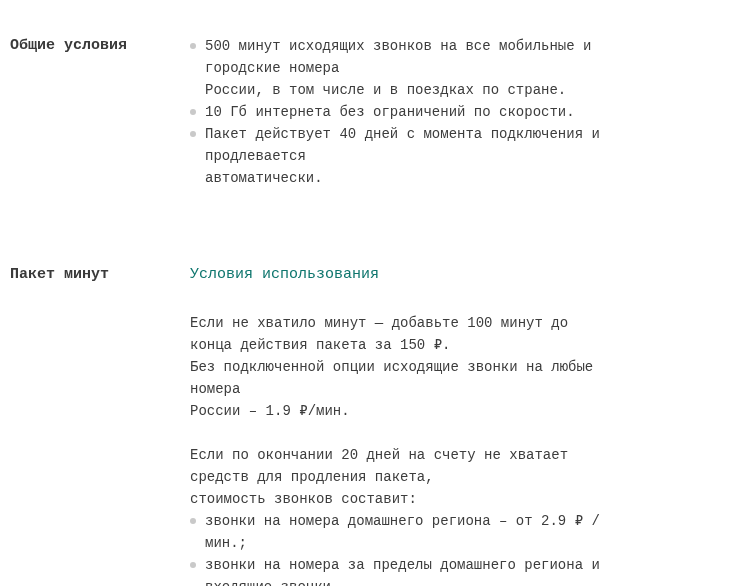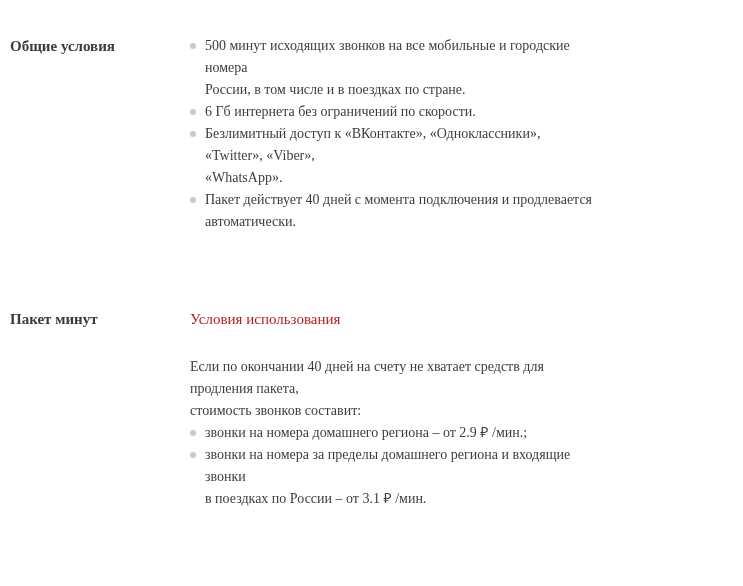--- a/index.html
+++ b/index.html
@@ -7,21 +7,21 @@
     margin: 0;
     padding: 0;
     background: #ffffff;
   }
   .page {
     position: relative;
     width: 608px;
     height: 586px;
     background: #ffffff;
     color: #3d3d3d;
-    font-family: Liberation Serif, serif;
+    font-family: Liberation Mono, monospace;
     font-size: 14px;
     line-height: 22px;
     padding: 35px 8px 20px 10px;
     overflow: hidden;
   }
   .row {
     display: flex;
     align-items: flex-start;
   }
   .row + .row {
@@ -48,21 +48,21 @@
     margin-top: 22px !important;
   }
   .intro {
     margin-bottom: 24px !important;
   }
   .subheading {
     margin: 0 0 26px 0;
     font-size: 15px;
     font-weight: 400;
     line-height: 22px;
-    color: #b91c1c;
+    color: #0f766e;
   }
   ul.bullet-list {
     list-style: none;
     margin: 0;
     padding: 0;
   }
   ul.bullet-list li {
     position: relative;
     padding-left: 15px;
     white-space: pre-line;
@@ -81,34 +81,35 @@
 <body>
 
 <div class="page">
 
   <section class="row">
     <h3 class="row-label">Общие условия</h3>
     <div class="row-content">
       <ul class="bullet-list">
         <li><span class="dot"></span><span>500 минут исходящих звонков на все мобильные и городские номера
 России, в том числе и в поездках по стране.</span></li>
-        <li><span class="dot"></span><span>6 Гб интернета без ограничений по скорости.</span></li>
-        <li><span class="dot"></span><span>Безлимитный доступ к «ВКонтакте», «Одноклассники», «Twitter», «Viber»,
-«WhatsApp».</span></li>
+        <li><span class="dot"></span><span>10 Гб интернета без ограничений по скорости.</span></li>
         <li><span class="dot"></span><span>Пакет действует 40 дней с момента подключения и продлевается
 автоматически.</span></li>
       </ul>
     </div>
   </section>
 
   <section class="row">
     <h3 class="row-label">Пакет минут</h3>
     <div class="row-content">
       <h4 class="subheading">Условия использования</h4>
-      <p class="para-gap">Если по окончании 40 дней на счету не хватает средств для продления пакета,
+      <p>Если не хватило минут — добавьте 100 минут до конца действия пакета за 150 ₽.
+Без подключенной опции исходящие звонки на любые номера
+России – 1.9 ₽/мин.</p>
+      <p class="para-gap">Если по окончании 20 дней на счету не хватает средств для продления пакета,
 стоимость звонков составит:</p>
       <ul class="bullet-list">
         <li><span class="dot"></span><span>звонки на номера домашнего региона – от 2.9 ₽ /мин.;</span></li>
         <li><span class="dot"></span><span>звонки на номера за пределы домашнего региона и входящие звонки
 в поездках по России – от 3.1 ₽ /мин.</span></li>
       </ul>
     </div>
   </section>
 
 </div>

